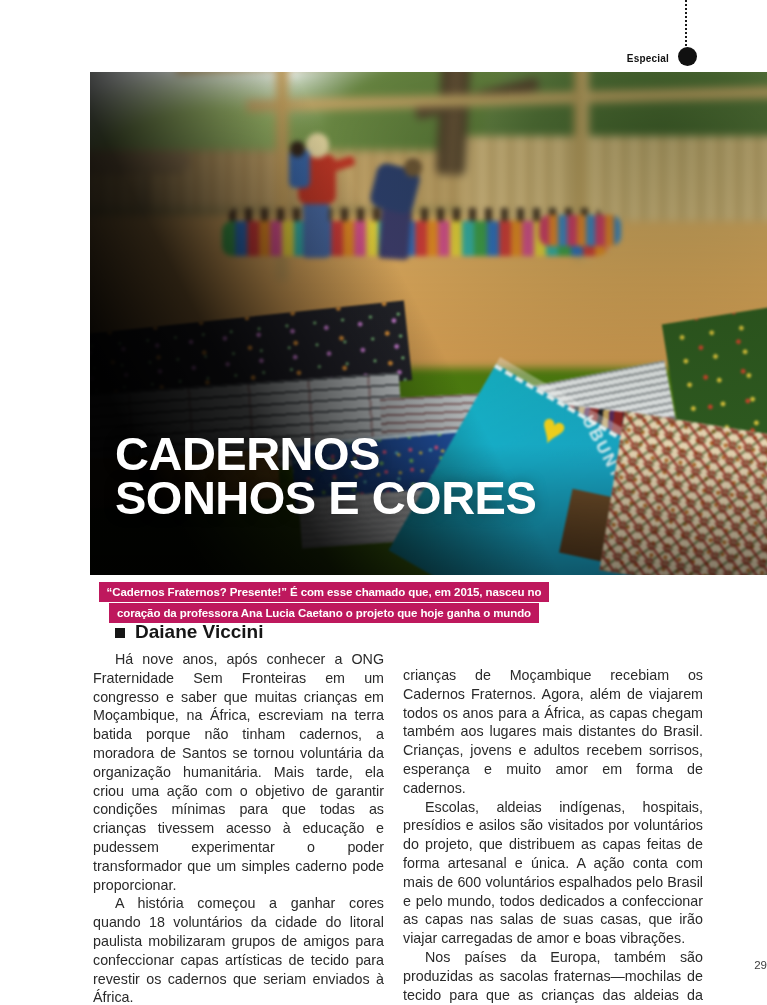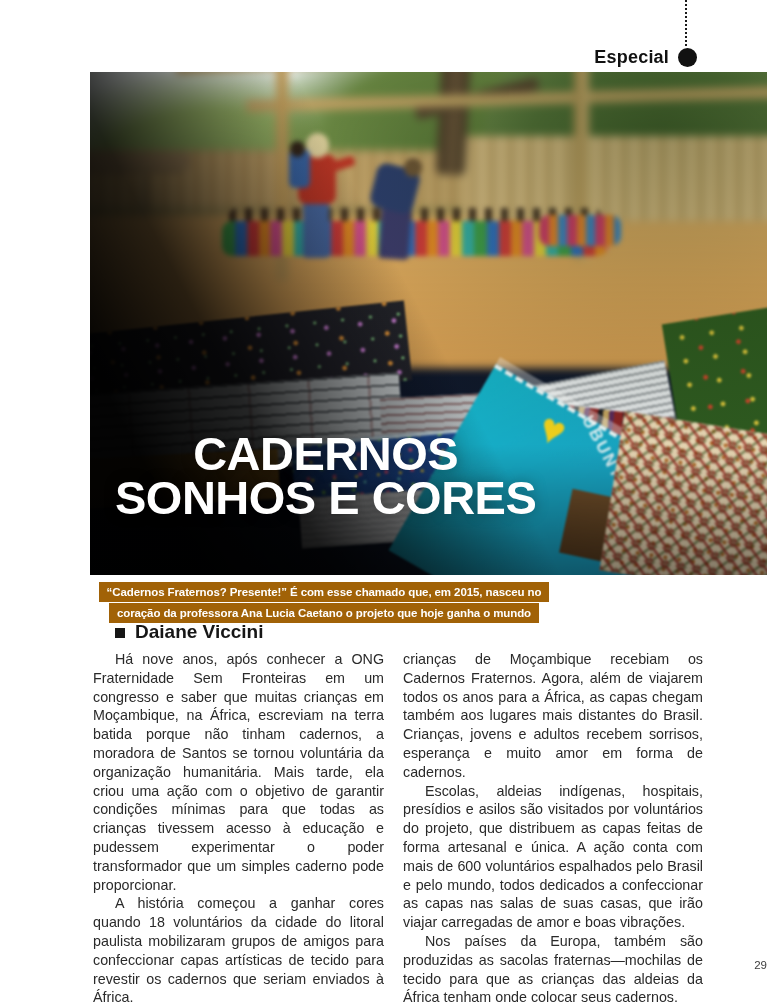--- a/index.html
+++ b/index.html
@@ -3,25 +3,25 @@
 <meta charset="utf-8">
 <style>
   html,body{margin:0;padding:0;background:#fff;}
   .page{
     position:relative;width:767px;height:1005px;background:#ffffff;
     font-family:"Liberation Sans",sans-serif;overflow:hidden;
   }
   
   .dotted-rule{position:absolute;left:685px;top:0;height:46px;width:0;border-left:2px dotted #1a1a1a;}
   .section-tag{position:absolute;top:47px;left:0;right:70px;text-align:right;color:#111;
-    font-weight:700;font-size:18px;letter-spacing:.2px;}
+    font-weight:700;font-size:10px;letter-spacing:.2px;}
   .section-tag .dot{display:inline-block;width:19px;height:19px;border-radius:50%;background:#111;
     vertical-align:-4px;margin-left:9px;}
   
-  .photo{position:absolute;left:90px;top:72px;width:677px;height:503px;overflow:hidden;background:#0f172a;text-align:center;}
+  .photo{position:absolute;left:90px;top:72px;width:677px;height:503px;overflow:hidden;background:#4d7c0f;}
   .photo *{position:absolute;}
   .ph-far{inset:-12px;filter:blur(4px);}
   .ph-mid{inset:-6px;filter:blur(2.5px);}
   .ph-near{inset:0;filter:blur(1px);}
   .ph-sky{left:0;top:0;right:0;height:30%;background:linear-gradient(180deg,#f2f6f2 0%,#e3ecec 40%,#cfe0d2 100%);}
   .ph-foliage-l{left:-8%;top:2%;width:55%;height:34%;border-radius:45%;
     background:radial-gradient(ellipse at 50% 60%,#8fae5e 0%,#9db96a 45%,rgba(157,185,106,0) 75%);}
   .ph-foliage-c{left:28%;top:-6%;width:50%;height:40%;border-radius:45%;
     background:radial-gradient(ellipse at 50% 55%,#5d7c3a 0%,#6f8d46 50%,rgba(111,141,70,0) 78%);}
   .ph-foliage-r{left:58%;top:-8%;width:55%;height:52%;border-radius:40%;
@@ -99,33 +99,33 @@
     background:
       linear-gradient(62deg,rgba(0,0,0,.98) 12%,rgba(0,0,0,.82) 26%,rgba(0,0,0,0) 50%),
       linear-gradient(0deg,rgba(0,0,0,.45) 0%,rgba(0,0,0,0) 26%),
       radial-gradient(ellipse at 85% 10%,rgba(20,40,10,.35) 0%,rgba(0,0,0,0) 55%);}
   
   .headline{left:25px;top:329px;color:#fff;font-weight:700;font-size:47px;line-height:44px;
     letter-spacing:-.5px;white-space:nowrap;text-shadow:0 0 14px rgba(0,0,0,.35);}
   .headline span{display:block;position:static;}
   
   .kicker{position:absolute;left:93px;top:582px;width:462px;text-align:center;line-height:16px;}
-  .kicker span{display:inline-block;background:#a16207;color:#fff;font-weight:700;font-size:11.5px;
+  .kicker span{display:inline-block;background:#be185d;color:#fff;font-weight:700;font-size:11.5px;
     letter-spacing:-.1px;padding:2px 8px 2px;margin-bottom:1px;}
   
   .byline{position:absolute;left:115px;top:621px;font-weight:700;font-size:19px;color:#161616;}
   .byline .sq{display:inline-block;width:10px;height:10px;background:#161616;margin-right:10px;}
   
   .bodytext{position:absolute;top:650px;left:93px;width:610px;color:#2a2a2a;
     font-size:14.3px;line-height:18.8px;text-align:justify;}
   .col{position:absolute;top:0;width:291px;}
   .col-left{left:0;}
   .col-right{left:310px;width:300px;}
   .col p{margin:0;text-indent:22px;}
-  .col p.noindent{text-indent:0;}
+  .col p.noindent{text-indent:0;margin-top:16px;}
   
   .pagenum{position:absolute;left:0;right:0;top:959px;text-align:right;font-size:11.5px;color:#3c3c3c;}
 </style>
 </head>
 <body>
 
 <div class="page">
 
   <div class="dotted-rule"></div>
   <div class="section-tag">

